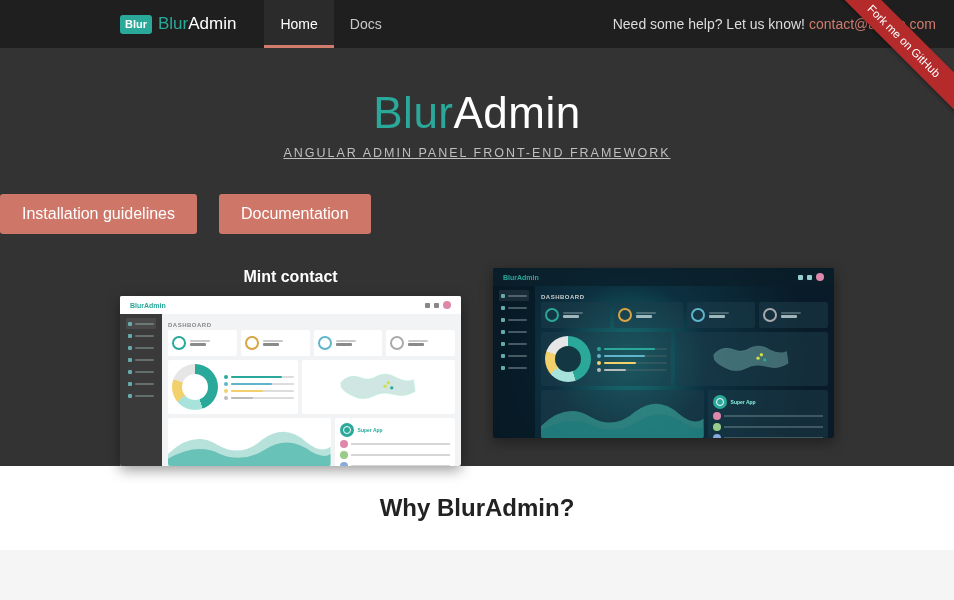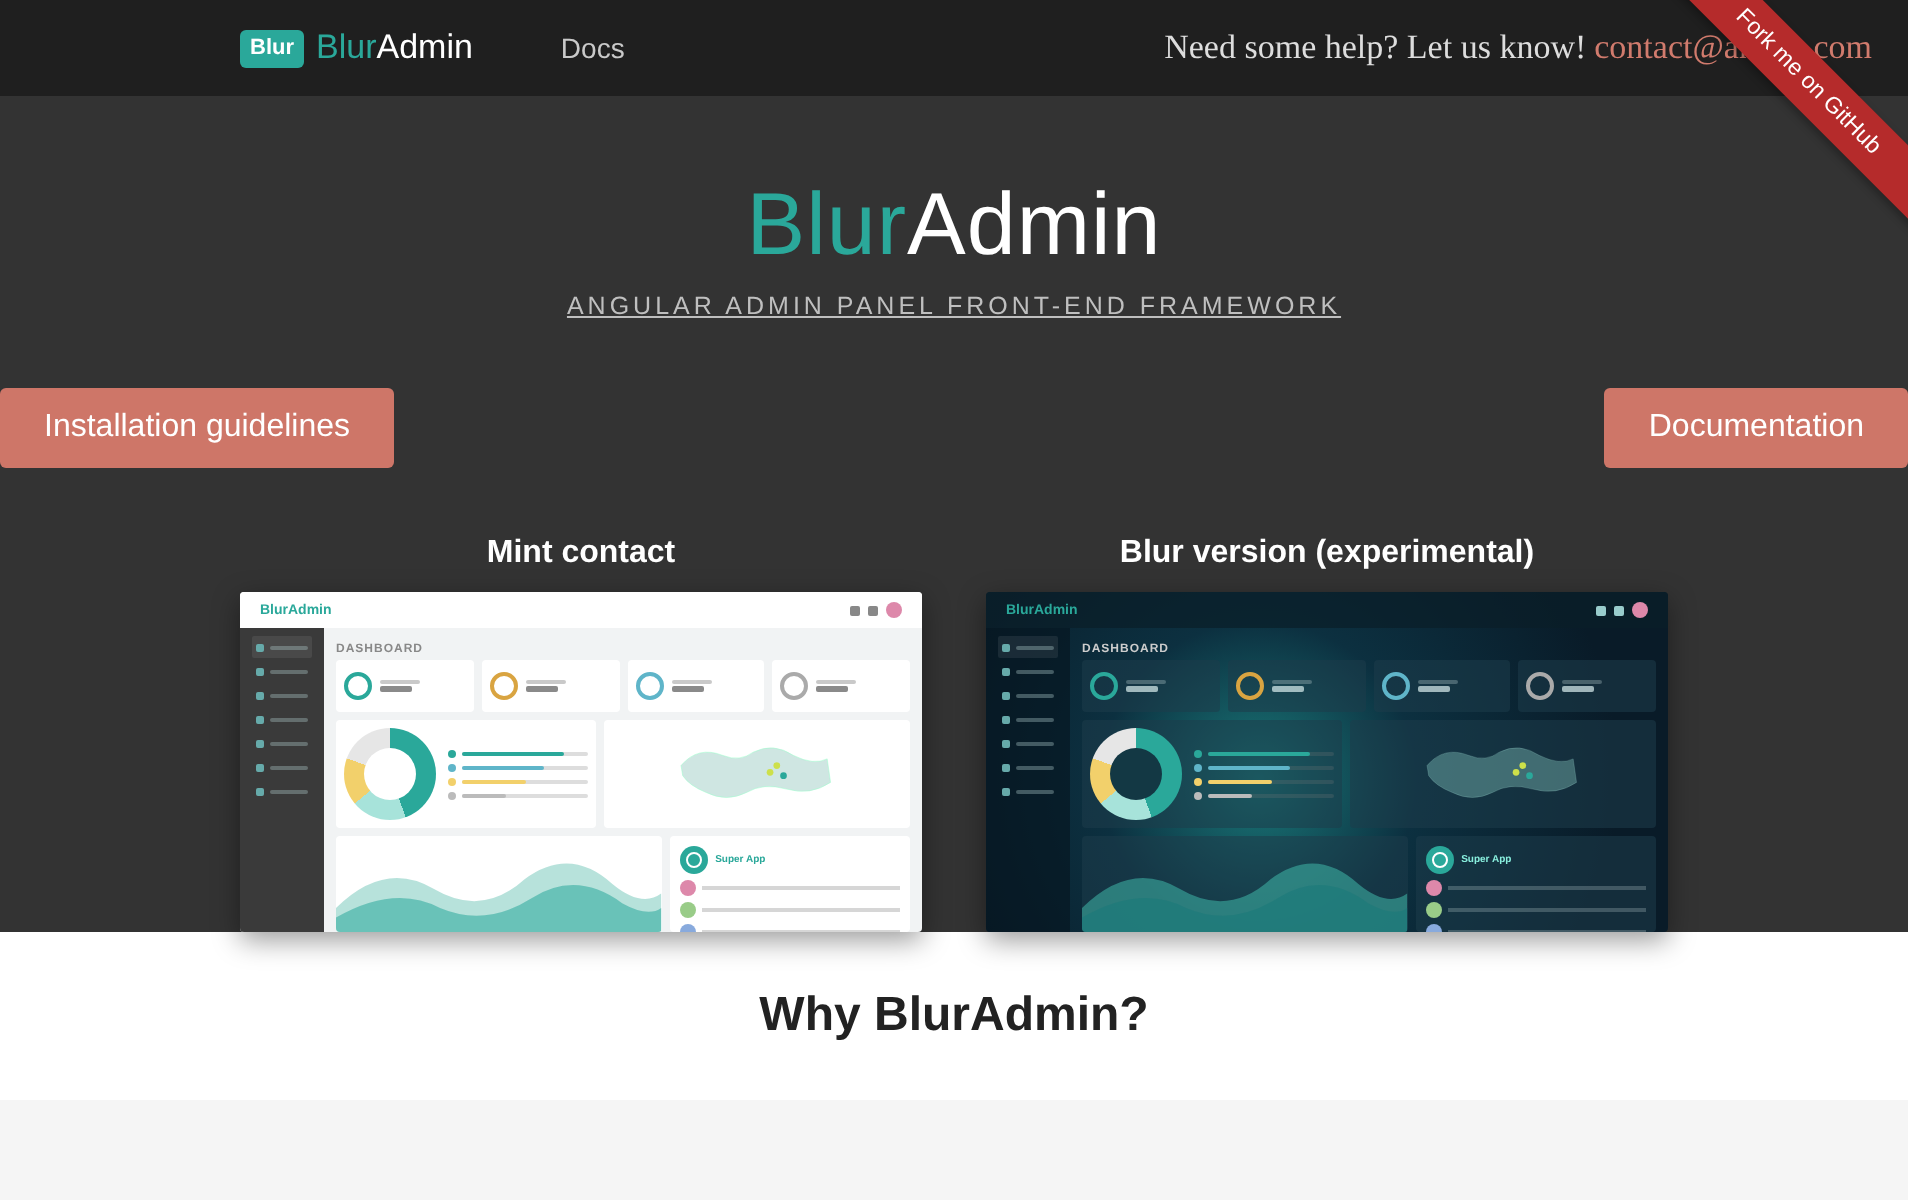--- a/index.html
+++ b/index.html
@@ -8,33 +8,33 @@
   
   .header { background: #1f1f1f; height: 48px; display: flex; align-items: center; padding: 0 18px 0 120px; position: relative; }
   .logo { display: flex; align-items: center; gap: 6px; }
   .logo-badge { background: #2aa89a; color: #fff; font-size: 11px; font-weight: 600; padding: 4px 5px; border-radius: 3px; line-height: 1; }
   .logo-text { color: #fff; font-size: 17px; font-weight: 300; }
   .logo-text .accent { color: #2aa89a; }
   .nav { display: flex; margin-left: 28px; height: 100%; }
   .nav-item { display: flex; align-items: center; padding: 0 16px; color: #c9c9c9; font-size: 14px; cursor: pointer; position: relative; }
   .nav-item.active { background: #2b2b2b; color: #fff; }
   .nav-item.active::after { content:""; position:absolute; left:0; right:0; bottom:0; height:3px; background:#d17b6d; }
-  .help-area { margin-left: auto; font-size: 17px; color: #ddd; display: flex; gap: 4px; font-family: Liberation Serif, serif; }
+  .help-area { margin-left: auto; font-size: 14px; color: #ddd; display: flex; gap: 4px; }
   .help-link { color: #d17b6d; text-decoration: none; cursor: pointer; }
 
   
   .ribbon { position: absolute; top: 0; right: 0; width: 140px; height: 140px; overflow: hidden; pointer-events: none; z-index: 50; }
   .ribbon-strip { position: absolute; width: 200px; top: 28px; right: -50px; background: #b52b2b; color: #fff; font-size: 11.5px; font-weight: 500; text-align: center; line-height: 26px; transform: rotate(45deg); pointer-events: auto; cursor: pointer; box-shadow: 0 2px 4px rgba(0,0,0,.3); }
 
   
   .hero { background: #333333; padding: 40px 0 0 0; text-align: center; }
   .hero-title { font-size: 44px; font-weight: 300; color: #fff; letter-spacing: .5px; }
   .hero-title .accent { color: #2aa89a; }
   .hero-sub { color: #bfbfbf; font-size: 12.5px; letter-spacing: 2px; margin-top: 8px; text-transform: uppercase; text-decoration: underline; }
-  .hero-buttons { margin-top: 34px; display: flex; justify-content: space-between; gap: 22px; }
+  .hero-buttons { margin-top: 34px; display: flex; justify-content: flex-start; gap: 22px; }
   .hero-btn { background: #ce7668; color: #fff; border: none; padding: 11px 22px; font-size: 16px; border-radius: 3px; cursor: pointer; }
 
   
   .versions { display: flex; justify-content: center; gap: 32px; margin-top: 34px; padding: 0 120px 0 120px; }
   .version { flex: 1; max-width: 360px; }
   .version-label { color: #fff; font-size: 16px; font-weight: 600; text-align: center; margin-bottom: 10px; }
   .preview { width: 100%; height: 170px; border-radius: 2px; overflow: hidden; box-shadow: 0 4px 14px rgba(0,0,0,.4); position: relative; }
 
   
   .preview.mint { background: #f1f3f4; }
@@ -115,20 +115,21 @@
 <body>
 
 <div class="header">
   <div class="logo">
     <span class="logo-badge">Blur</span>
     <span class="logo-text">
       <span class="accent">Blur</span><span>Admin</span>
     </span>
   </div>
   <div class="nav">
+    <div class="nav-item active">Home</div>
     <div class="nav-item">Docs</div>
   </div>
   <div class="help-area">
     <span>Need some help? Let us know!</span>
     <a class="help-link">contact@akveo.com</a>
   </div>
 </div>
 
 <div class="ribbon">
   <div class="ribbon-strip">Fork me on GitHub</div>
@@ -257,21 +258,20 @@
                     <div class="feed-line"></div>
                   </div>
               </div>
             </div>
           </div>
         </div>
       </div>
     </div>
 
     <div class="version">
-      <div class="version-label">Blur version (experimental)</div>
       <div class="preview blur">
         <div class="topbar">
           <span class="brand">BlurAdmin</span>
           <span class="right-ico">
               <span class="mini-ico" style="background:#9cc"></span>
               <span class="mini-ico" style="background:#9cc"></span>
               <span class="avatar-dot"></span>
             </span>
         </div>
         <div class="body">

